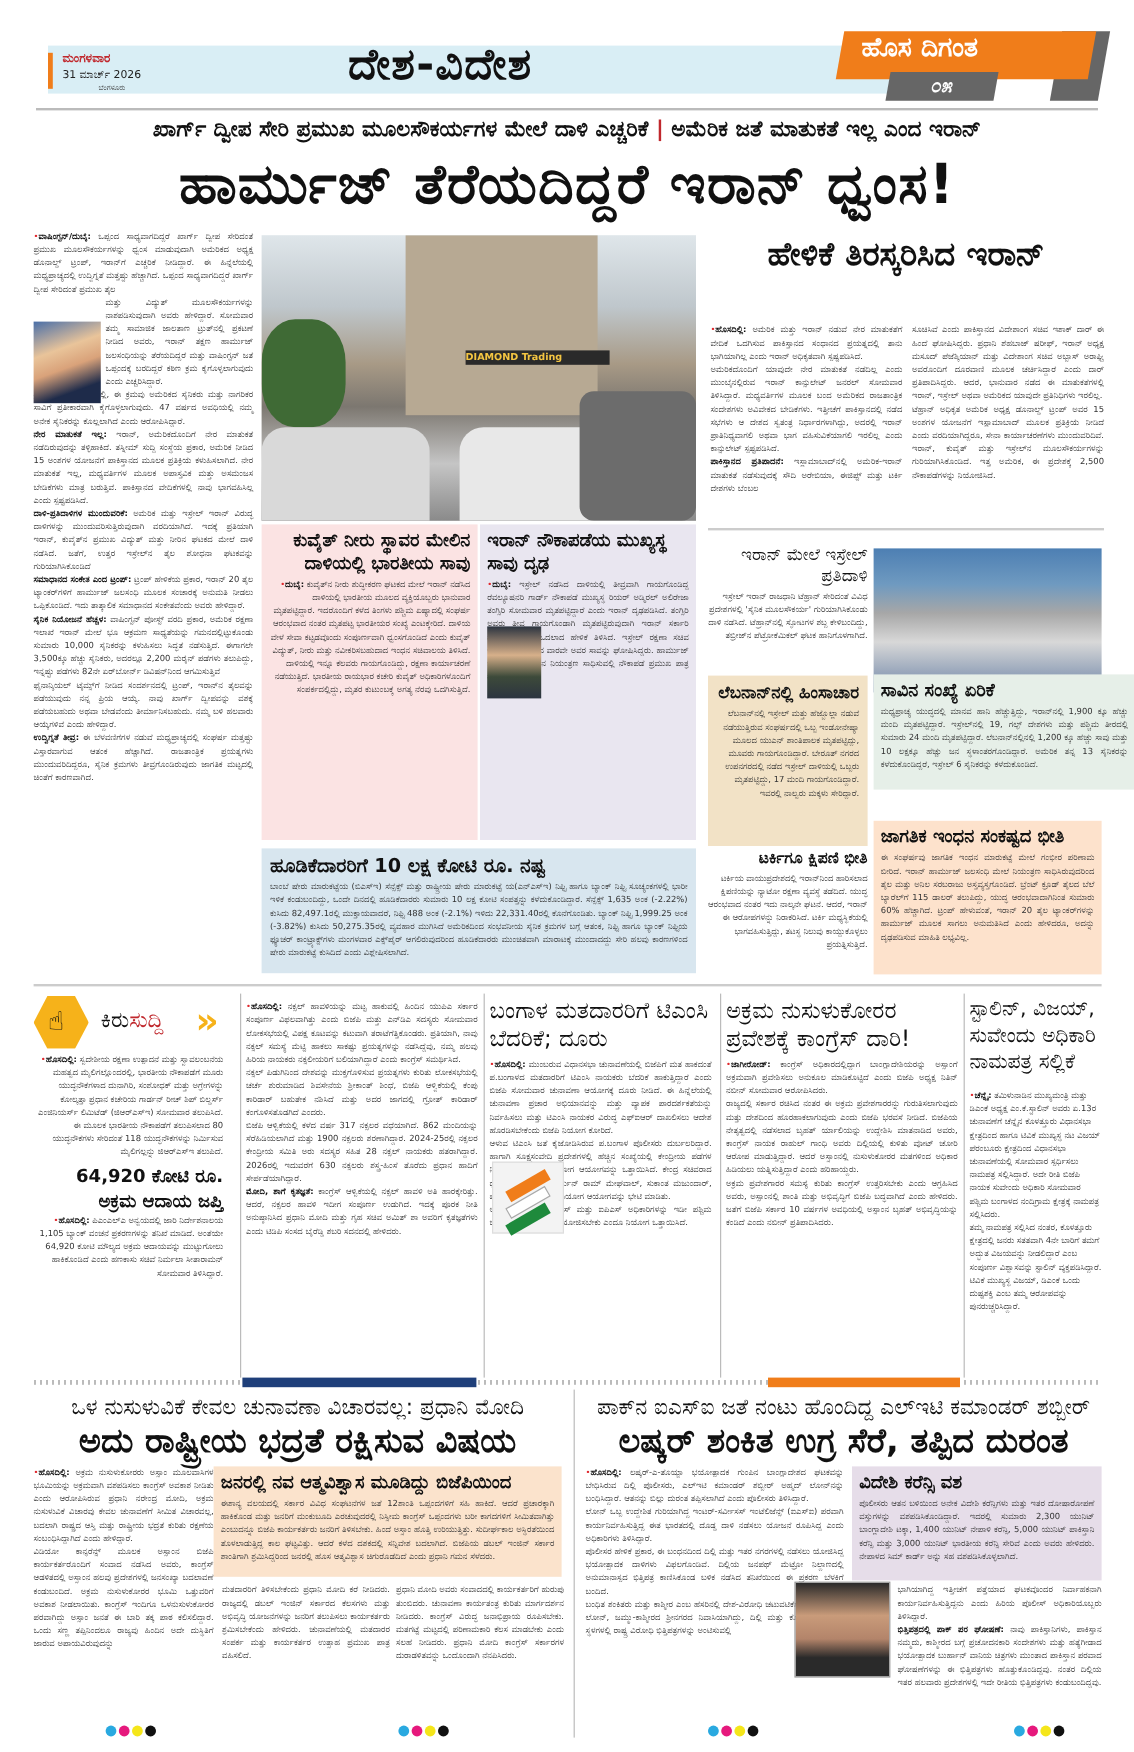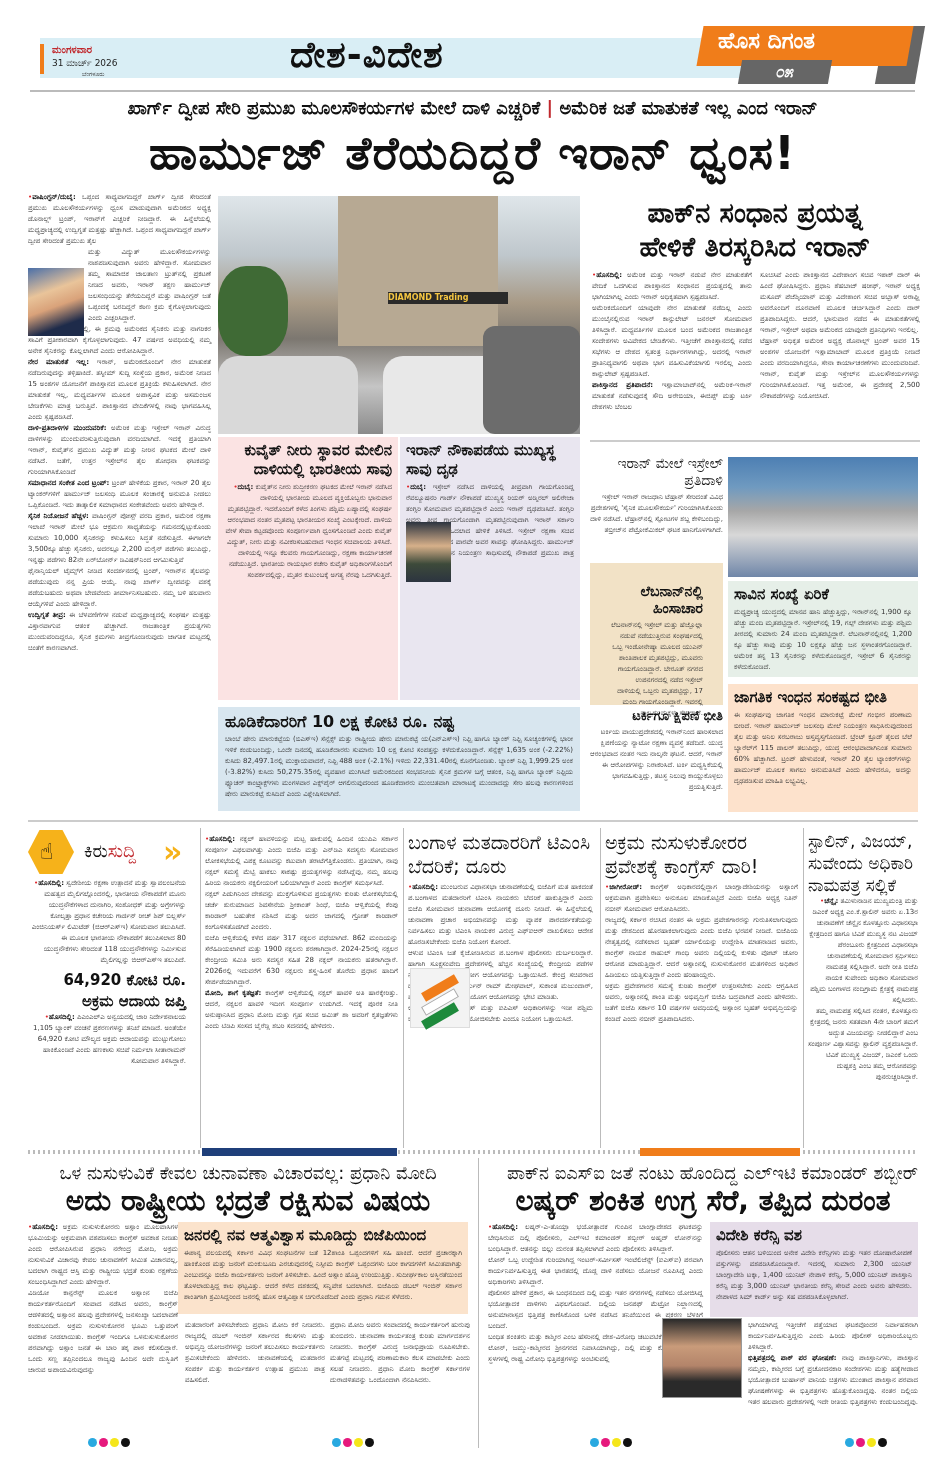--- a/index.html
+++ b/index.html
@@ -36,22 +36,22 @@
 .pak-body2{left:760px;top:270px;width:160px}
 .box-pink{left:218px;top:437px;width:180px;height:263px;background:#fbe3e3;padding:4px 6px}
 .box-lav{left:400px;top:437px;width:180px;height:263px;background:#e9e6f0;padding:4px 6px}
 .box-h{font-size:15px;font-weight:bold;line-height:19px;margin-bottom:3px}
 .ship-photo{position:absolute;left:6px;top:85px;width:45px;height:60px;background:linear-gradient(180deg,#2c3440 0%,#d7b08a 40%,#3d4a3a 70%,#2c3440 100%)}
 .box-blue{left:218px;top:707px;width:362px;height:104px;background:#d8e6ef;padding:5px 7px}
 .box-blue .box-h{font-size:16px}
 .isr-h{left:590px;top:455px;width:133px;font-size:14px;font-weight:normal;text-align:right;line-height:17px}
 .isr-body{left:590px;top:492px;width:133px;text-align:right}
 .smoke{left:728px;top:457px;width:190px;height:120px;background:linear-gradient(180deg,#4d7fb3 0%,#6f9ac0 25%,#a7a7a7 45%,#d8d8d8 65%,#6f86a8 100%)}
-.box-leb{left:590px;top:563px;width:133px;height:142px;background:#f2e2c6;padding:20px}
-.box-green{left:728px;top:581px;width:190px;height:96px;background:#e6efe8;padding:4px 6px}
+.box-leb{left:590px;top:563px;width:133px;height:142px;background:#f2e2c6;padding:7px}
+.box-green{left:728px;top:562px;width:218px;height:96px;background:#e6efe8;padding:4px 6px}
 .box-peach{left:728px;top:684px;width:190px;height:128px;background:#fde2cc;padding:4px 6px}
 .turk-h{left:590px;top:708px;width:133px;font-size:13px;font-weight:bold;text-align:right}
 .turk-body{left:590px;top:727px;width:133px;text-align:right}
 .hrule{height:2px;background:#ccc}
 .vrule{width:1px;background:#bbb}
 .kiru{left:28px;top:830px;width:160px;height:44px}
 .kiru-hex{position:absolute;left:0;top:0;width:46px;height:44px;background:#f6b21a;clip-path:polygon(25% 0,75% 0,100% 50%,75% 100%,25% 100%,0 50%)}
 .kiru-hand{position:absolute;left:12px;top:9px;font-size:22px}
 .kiru-title{position:absolute;left:56px;top:10px;font-size:18px;font-weight:normal}
 .kiru-title .red{color:#c0282d}
@@ -64,21 +64,21 @@
 .col4{left:605px;top:830px;width:193px}
 .col5{left:808px;top:830px;width:110px}
 .col5 .sm-h{font-size:17px;line-height:22px}
 .evm{position:absolute;left:0;top:118px;width:60px;height:60px;background:#f3f3f3;border:1px solid #ddd}
 .evm i{position:absolute;left:10px;width:38px;height:10px;transform:rotate(-30deg)}
 .dashline{height:4px;background:repeating-linear-gradient(90deg,#bbb 0 2px,#fff 2px 5px)}
 .bar-blue{left:202px;top:1148px;width:195px;height:8px;background:#1f3f7a}
 .bar-orange{left:640px;top:1148px;width:160px;height:8px;background:#f07d1a}
 .modi-kick{left:28px;top:1162px;width:440px;font-size:18px;text-align:center}
 .modi-h{left:28px;top:1184px;width:440px;font-size:28px;font-weight:bold;text-align:center}
-.lash-kick{left:488px;top:1162px;width:430px;font-size:18px;text-align:right}
+.lash-kick{left:488px;top:1162px;width:430px;font-size:18px;text-align:center}
 .lash-h{left:488px;top:1184px;width:430px;font-size:28px;font-weight:bold;text-align:center}
 .modi-body{left:28px;top:1222px;width:150px}
 .box-bjp{left:178px;top:1222px;width:290px;height:92px;background:#fbe3cc;padding:4px 6px}
 .modi-body2{left:185px;top:1320px;width:140px}
 .modi-body3{left:330px;top:1320px;width:140px}
 .lash-body{left:488px;top:1222px;width:215px}
 .box-curr{left:710px;top:1222px;width:208px;height:95px;background:#e6dde9;padding:4px 6px}
 .lash-photo{left:662px;top:1318px;width:80px;height:80px;background:linear-gradient(180deg,#2a2a2a 0%,#c99b7a 35%,#b3846a 60%,#2a2a2a 80%);border:1px solid #999}
 .lash-body2{left:748px;top:1320px;width:170px}
 .cmyk{height:9px;display:flex;gap:2px}
@@ -122,21 +122,20 @@
 <div class="abs photo-main">
   <div class="tree"></div>
   <div class="bldg"></div>
   <div class="sign">DIAMOND Trading</div>
   <div class="car1"></div>
   <div class="car2"></div>
   <div class="car3"></div>
 </div>
 
 <div class="abs pak-h">
-  <div>ಪಾಕ್‌ನ ಸಂಧಾನ ಪ್ರಯತ್ನ</div>
   <div>ಹೇಳಿಕೆ ತಿರಸ್ಕರಿಸಿದ ಇರಾನ್</div>
 </div>
 <div class="abs pak-body body-text">
   <p><span class="dot">•</span><b>ಹೊಸದಿಲ್ಲಿ:</b> <span>ಅಮೆರಿಕ ಮತ್ತು ಇರಾನ್ ನಡುವೆ ನೇರ ಮಾತುಕತೆಗೆ ವೇದಿಕೆ ಒದಗಿಸುವ ಪಾಕಿಸ್ತಾನದ ಸಂಧಾನದ ಪ್ರಯತ್ನದಲ್ಲಿ ತಾನು ಭಾಗಿಯಾಗಿಲ್ಲ ಎಂದು ಇರಾನ್ ಅಧಿಕೃತವಾಗಿ ಸ್ಪಷ್ಟಪಡಿಸಿದೆ.</span></p>
   <p>ಅಮೆರಿಕದೊಂದಿಗೆ ಯಾವುದೇ ನೇರ ಮಾತುಕತೆ ನಡೆದಿಲ್ಲ ಎಂದು ಮುಂಬೈನಲ್ಲಿರುವ ಇರಾನ್ ಕಾನ್ಸುಲೇಟ್ ಜನರಲ್ ಸೋಮವಾರ ತಿಳಿಸಿದ್ದಾರೆ. ಮಧ್ಯವರ್ತಿಗಳ ಮೂಲಕ ಬಂದ ಅಮೆರಿಕದ ರಾಜತಾಂತ್ರಿಕ ಸಂದೇಶಗಳು ಅವಿವೇಕದ ಬೇಡಿಕೆಗಳು. ಇತ್ತೀಚೆಗೆ ಪಾಕಿಸ್ತಾನದಲ್ಲಿ ನಡೆದ ಸಭೆಗಳು ಆ ದೇಶದ ಸ್ವತಂತ್ರ ನಿರ್ಧಾರಗಳಾಗಿದ್ದು, ಅದರಲ್ಲಿ ಇರಾನ್ ಪ್ರಾತಿನಿಧ್ಯವಾಗಲಿ ಅಥವಾ ಭಾಗ ವಹಿಸುವಿಕೆಯಾಗಲಿ ಇರಲಿಲ್ಲ ಎಂದು ಕಾನ್ಸುಲೇಟ್ ಸ್ಪಷ್ಟಪಡಿಸಿದೆ.</p>
   <p><b>ಪಾಕಿಸ್ತಾನದ ಪ್ರತಿಪಾದನೆ:</b> <span>ಇಸ್ಲಾಮಾಬಾದ್‌ನಲ್ಲಿ ಅಮೆರಿಕ-ಇರಾನ್ ಮಾತುಕತೆ ನಡೆಸುವುದಕ್ಕೆ ಸೌದಿ ಅರೇಬಿಯಾ, ಈಜಿಪ್ಟ್ ಮತ್ತು ಟರ್ಕಿ ದೇಶಗಳು ಬೆಂಬಲ</span></p>
 </div>
 <div class="abs pak-body2 body-text">
   <p>ಸೂಚಿಸಿವೆ ಎಂದು ಪಾಕಿಸ್ತಾನದ ವಿದೇಶಾಂಗ ಸಚಿವ ಇಶಾಕ್ ದಾರ್ ಈ ಹಿಂದೆ ಘೋಷಿಸಿದ್ದರು. ಪ್ರಧಾನಿ ಶೆಹಬಾಜ್ ಷರೀಫ್, ಇರಾನ್ ಅಧ್ಯಕ್ಷ ಮಸೂದ್ ಪೆಜೆಶ್ಕಿಯಾನ್ ಮತ್ತು ವಿದೇಶಾಂಗ ಸಚಿವ ಅಬ್ಬಾಸ್ ಅರಾಘ್ಚಿ ಅವರೊಂದಿಗೆ ದೂರವಾಣಿ ಮೂಲಕ ಚರ್ಚಿಸಿದ್ದಾರೆ ಎಂದು ದಾರ್ ಪ್ರತಿಪಾದಿಸಿದ್ದರು. ಆದರೆ, ಭಾನುವಾರ ನಡೆದ ಈ ಮಾತುಕತೆಗಳಲ್ಲಿ ಇರಾನ್, ಇಸ್ರೇಲ್ ಅಥವಾ ಅಮೆರಿಕದ ಯಾವುದೇ ಪ್ರತಿನಿಧಿಗಳು ಇರಲಿಲ್ಲ.</p>
   <p>ಟೆಹ್ರಾನ್ ಅಧಿಕೃತ ಅಮೆರಿಕ ಅಧ್ಯಕ್ಷ ಡೊನಾಲ್ಡ್ ಟ್ರಂಪ್ ಅವರ 15 ಅಂಶಗಳ ಯೋಜನೆಗೆ ಇಸ್ಲಾಮಾಬಾದ್ ಮೂಲಕ ಪ್ರತಿಕ್ರಿಯೆ ನೀಡಿದೆ ಎಂದು ವರದಿಯಾಗಿದ್ದರೂ, ಸೇನಾ ಕಾರ್ಯಾಚರಣೆಗಳು ಮುಂದುವರಿದಿವೆ. ಇರಾನ್, ಕುವೈತ್ ಮತ್ತು ಇಸ್ರೇಲ್‌ನ ಮೂಲಸೌಕರ್ಯಗಳನ್ನು ಗುರಿಯಾಗಿಸಿಕೊಂಡಿದೆ. ಇತ್ತ ಅಮೆರಿಕ, ಈ ಪ್ರದೇಶಕ್ಕೆ 2,500 ನೌಕಾಪಡೆಗಳನ್ನು ನಿಯೋಜಿಸಿದೆ.</p>
@@ -230,21 +229,21 @@
   <div class="sm-h">ಅಕ್ರಮ ನುಸುಳುಕೋರರ ಪ್ರವೇಶಕ್ಕೆ ಕಾಂಗ್ರೆಸ್ ದಾರಿ!</div>
   <div class="body-text" style="margin-top:4px">
     <p><span class="dot">•</span><b>ಜಾಗೀರೋಡ್:</b> <span>ಕಾಂಗ್ರೆಸ್ ಅಧಿಕಾರದಲ್ಲಿದ್ದಾಗ ಬಾಂಗ್ಲಾದೇಶಿಯರನ್ನು ಅಸ್ಸಾಂಗೆ ಅಕ್ರಮವಾಗಿ ಪ್ರವೇಶಿಸಲು ಅನುಕೂಲ ಮಾಡಿಕೊಟ್ಟಿದೆ ಎಂದು ಬಿಜೆಪಿ ಅಧ್ಯಕ್ಷ ನಿತಿನ್ ನಬೀನ್ ಸೋಮವಾರ ಆರೋಪಿಸಿದರು.</span></p>
     <p>ರಾಜ್ಯದಲ್ಲಿ ಸರ್ಕಾರ ರಚಿಸಿದ ನಂತರ ಈ ಅಕ್ರಮ ಪ್ರವೇಶಗಾರರನ್ನು ಗುರುತಿಸಲಾಗುವುದು ಮತ್ತು ದೇಶದಿಂದ ಹೊರಹಾಕಲಾಗುವುದು ಎಂದು ಬಿಜೆಪಿ ಭರವಸೆ ನೀಡಿದೆ. ಬಿಜೆಪಿಯ ನೇತೃತ್ವದಲ್ಲಿ ನಡೆಸಲಾದ ಬೃಹತ್ ರ್ಯಾಲಿಯನ್ನು ಉದ್ದೇಶಿಸಿ ಮಾತನಾಡಿದ ಅವರು, ಕಾಂಗ್ರೆಸ್ ನಾಯಕ ರಾಹುಲ್ ಗಾಂಧಿ ಅವರು ದಿಲ್ಲಿಯಲ್ಲಿ ಕುಳಿತು ವೋಟ್ ಚೋರಿ ಆರೋಪ ಮಾಡುತ್ತಿದ್ದಾರೆ. ಆದರೆ ಅಸ್ಸಾಂನಲ್ಲಿ ನುಸುಳುಕೋರರ ಮತಗಳಿಂದ ಅಧಿಕಾರ ಹಿಡಿಯಲು ಯತ್ನಿಸುತ್ತಿದ್ದಾರೆ ಎಂದು ಹರಿಹಾಯ್ದರು.</p>
     <p>ಅಕ್ರಮ ಪ್ರವೇಶಗಾರರ ಸಮಸ್ಯೆ ಕುರಿತು ಕಾಂಗ್ರೆಸ್ ಉತ್ತರಿಸಬೇಕು ಎಂದು ಆಗ್ರಹಿಸಿದ ಅವರು, ಅಸ್ಸಾಂನಲ್ಲಿ ಶಾಂತಿ ಮತ್ತು ಅಭಿವೃದ್ಧಿಗೆ ಬಿಜೆಪಿ ಬದ್ಧವಾಗಿದೆ ಎಂದು ಹೇಳಿದರು. ಜತೆಗೆ ಬಿಜೆಪಿ ಸರ್ಕಾರ 10 ವರ್ಷಗಳ ಅವಧಿಯಲ್ಲಿ ಅಸ್ಸಾಂನ ಬೃಹತ್ ಅಭಿವೃದ್ಧಿಯನ್ನು ಕಂಡಿದೆ ಎಂದು ನಬೀನ್ ಪ್ರತಿಪಾದಿಸಿದರು.</p>
   </div>
 </div>
 
 <div class="abs col5">
   <div class="sm-h">ಸ್ಟಾಲಿನ್, ವಿಜಯ್, ಸುವೇಂದು ಅಧಿಕಾರಿ ನಾಮಪತ್ರ ಸಲ್ಲಿಕೆ</div>
-  <div class="body-text" style="margin-top:0;text-align:right">
+  <div class="body-text" style="margin-top:12px;text-align:left">
     <p><span class="dot">•</span><b>ಚೆನ್ನೈ:</b> <span>ತಮಿಳುನಾಡಿನ ಮುಖ್ಯಮಂತ್ರಿ ಮತ್ತು ಡಿಎಂಕೆ ಅಧ್ಯಕ್ಷ ಎಂ.ಕೆ.ಸ್ಟಾಲಿನ್ ಅವರು ಏ.13ರ ಚುನಾವಣೆಗೆ ಚೆನ್ನೈನ ಕೊಳತ್ತೂರು ವಿಧಾನಸಭಾ ಕ್ಷೇತ್ರದಿಂದ ಹಾಗೂ ಟಿವಿಕೆ ಮುಖ್ಯಸ್ಥ ನಟ ವಿಜಯ್ ಪೆರಂಬೂರು ಕ್ಷೇತ್ರದಿಂದ ವಿಧಾನಸಭಾ ಚುನಾವಣೆಯಲ್ಲಿ ಸೋಮವಾರ ಸ್ಪರ್ಧಿಸಲು ನಾಮಪತ್ರ ಸಲ್ಲಿಸಿದ್ದಾರೆ. ಅದೇ ರೀತಿ ಬಿಜೆಪಿ ನಾಯಕ ಸುವೇಂದು ಅಧಿಕಾರಿ ಸೋಮವಾರ ಪಶ್ಚಿಮ ಬಂಗಾಳದ ನಂದಿಗ್ರಾಮ ಕ್ಷೇತ್ರಕ್ಕೆ ನಾಮಪತ್ರ ಸಲ್ಲಿಸಿದರು.</span></p>
     <p>ತಮ್ಮ ನಾಮಪತ್ರ ಸಲ್ಲಿಸಿದ ನಂತರ, ಕೊಳತ್ತೂರು ಕ್ಷೇತ್ರದಲ್ಲಿ ಜನರು ಸತತವಾಗಿ 4ನೇ ಬಾರಿಗೆ ತಮಗೆ ಅದ್ಭುತ ವಿಜಯವನ್ನು ನೀಡಲಿದ್ದಾರೆ ಎಂಬ ಸಂಪೂರ್ಣ ವಿಶ್ವಾಸವನ್ನು ಸ್ಟಾಲಿನ್ ವ್ಯಕ್ತಪಡಿಸಿದ್ದಾರೆ.</p>
     <p>ಟಿವಿಕೆ ಮುಖ್ಯಸ್ಥ ವಿಜಯ್, ಡಿಎಂಕೆ ಒಂದು ದುಷ್ಟಶಕ್ತಿ ಎಂಬ ತಮ್ಮ ಆರೋಪವನ್ನು ಪುನರುಚ್ಚರಿಸಿದ್ದಾರೆ.</p>
   </div>
 </div>
 
 <div class="abs vrule" style="left:200px;top:828px;height:320px"></div>
 <div class="abs vrule" style="left:403px;top:828px;height:320px"></div>
 <div class="abs vrule" style="left:600px;top:828px;height:320px"></div>
 <div class="abs vrule" style="left:803px;top:828px;height:320px"></div>

